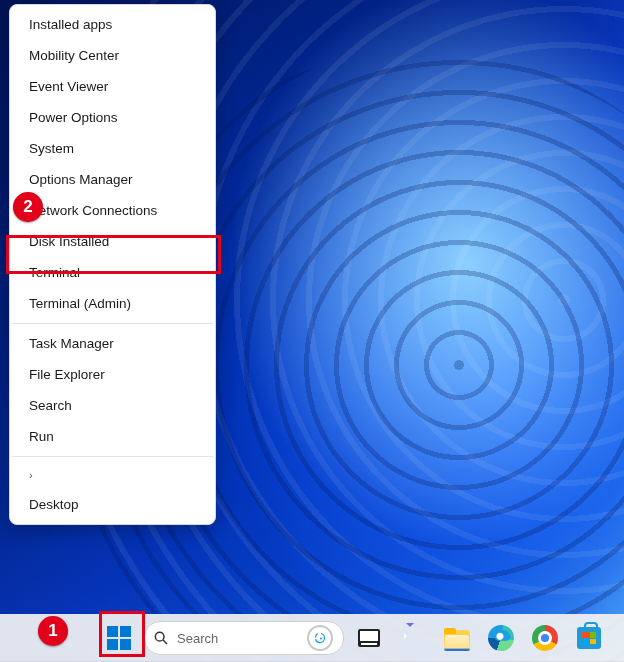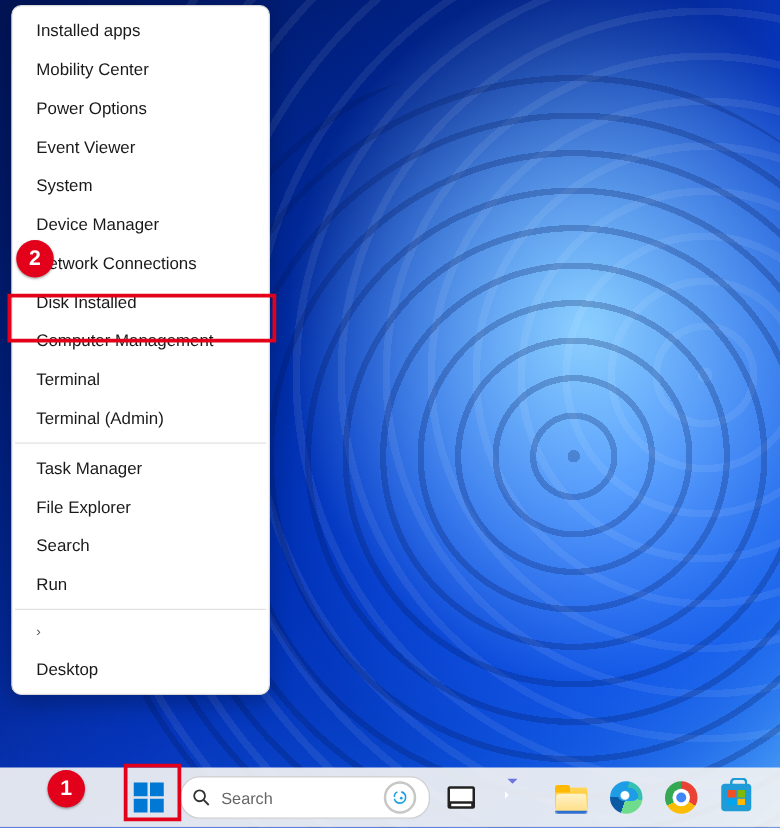--- a/index.html
+++ b/index.html
@@ -280,39 +280,36 @@
 <div class="desktop"></div>
 
 <div class="context-menu" id="context-menu">
     <div class="menu-item">
       <span>Installed apps</span>
     </div>
     <div class="menu-item">
       <span>Mobility Center</span>
     </div>
     <div class="menu-item">
+      <span>Event Viewer</span>
+    </div>
+    <div class="menu-item">
       <span>Power Options</span>
     </div>
     <div class="menu-item">
-      <span>Event Viewer</span>
-    </div>
-    <div class="menu-item">
       <span>System</span>
     </div>
     <div class="menu-item">
-      <span>Device Manager</span>
+      <span>Options Manager</span>
     </div>
     <div class="menu-item">
       <span>Network Connections</span>
     </div>
     <div class="menu-item">
       <span>Disk Installed</span>
-    </div>
-    <div class="menu-item">
-      <span>Computer Management</span>
     </div>
     <div class="menu-item">
       <span>Terminal</span>
     </div>
     <div class="menu-item">
       <span>Terminal (Admin)</span>
     </div>
     <div class="menu-sep"></div>
     <div class="menu-item">
       <span>Task Manager</span>

